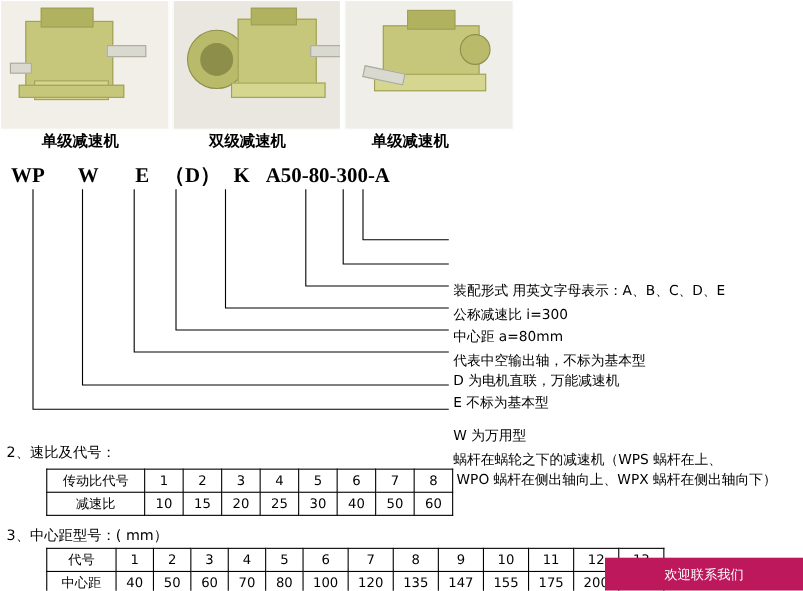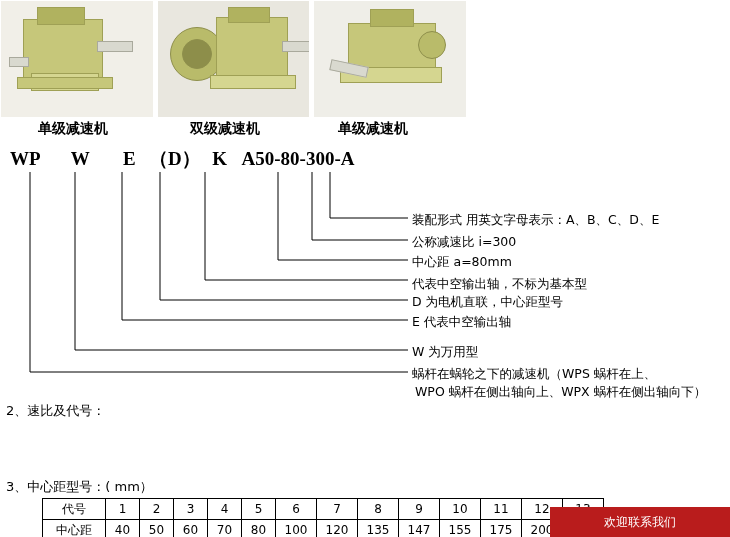--- a/index.html
+++ b/index.html
@@ -95,20 +95,21 @@
     width: 730px;
     height: 240px;
     pointer-events: none;
   }
   .legend-text {
     position: absolute;
     font-size: 12.5px;
     font-family: "DejaVu Sans", sans-serif;
     white-space: nowrap;
     color: #000;
+    margin-top: 44px;
   }
 
   
   .sec-title {
     position: absolute;
     font-size: 13px;
     font-weight: normal;
     font-family: "DejaVu Sans", sans-serif;
     white-space: nowrap;
   }
@@ -132,21 +133,21 @@
     padding: 0 4px;
   }
 
   
   .chat-badge {
     position: absolute;
     right: 0;
     bottom: 0;
     width: 180px;
     height: 30px;
-    background: #b91c1c;
+    background: #be185d;
     color: #ffffff;
     font-size: 12px;
     font-family: "DejaVu Sans", sans-serif;
     display: flex;
     align-items: center;
     justify-content: center;
   }
 </style>
 </head>
 <body>
@@ -218,30 +219,52 @@
     <path d="M75,12 L75,190 L408,190"></path>
 
     <path d="M30,12 L30,212 L408,212"></path>
   </g>
 </svg>
 
 <div class="legend-text" style="left:412px;top:212px;">装配形式  用英文字母表示：A、B、C、D、E</div>
 <div class="legend-text" style="left:412px;top:234px;">公称减速比 i=300</div>
 <div class="legend-text" style="left:412px;top:254px;">中心距 a=80mm</div>
 <div class="legend-text" style="left:412px;top:276px;">代表中空输出轴，不标为基本型</div>
-<div class="legend-text" style="left:412px;top:294px;">D 为电机直联，中心距型号</div>
-<div class="legend-text" style="left:412px;top:314px;">E 代表中空输出轴</div>
+<div class="legend-text" style="left:412px;top:294px;">D 为电机直联，万能减速机</div>
+<div class="legend-text" style="left:412px;top:314px;">E 不标为基本型</div>
 <div class="legend-text" style="left:412px;top:344px;">W 为万用型</div>
 <div class="legend-text" style="left:412px;top:366px;">蜗杆在蜗轮之下的减速机（WPS 蜗杆在上、</div>
 <div class="legend-text" style="left:415px;top:384px;">WPO 蜗杆在侧出轴向上、WPX 蜗杆在侧出轴向下）</div>
 
 <div class="sec-title" style="left:6px;top:402px;">2、速比及代号：</div>
 
 <table class="grid" style="left:42px;top:426px;">
   <tbody>
+      <tr>
+    <td class="hdr" style="width:80px;">传动比代号</td>
+    <td style="width:34px;">1</td>
+    <td style="width:34px;">2</td>
+    <td style="width:34px;">3</td>
+    <td style="width:34px;">4</td>
+    <td style="width:34px;">5</td>
+    <td style="width:34px;">6</td>
+    <td style="width:34px;">7</td>
+    <td style="width:34px;">8</td>
+  </tr>
+  <tr>
+    <td class="hdr">减速比</td>
+    <td>10</td>
+    <td>15</td>
+    <td>20</td>
+    <td>25</td>
+    <td>30</td>
+    <td>40</td>
+    <td>50</td>
+    <td>60</td>
+  </tr>
 </tbody>
   </table>
 
 <div class="sec-title" style="left:6px;top:478px;text-align:center;">3、中心距型号：( mm）</div>
 
 <table class="grid" style="left:42px;top:498px;">
   <tbody>
       <tr>
     <td class="hdr" style="width:54px;">代号</td>
     <td style="width:33px;">1</td>

